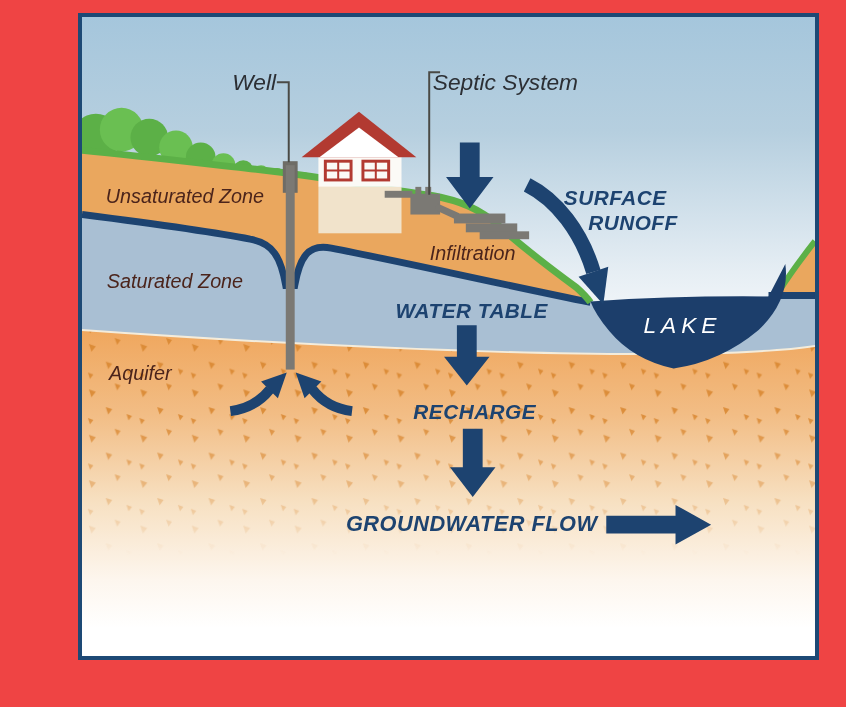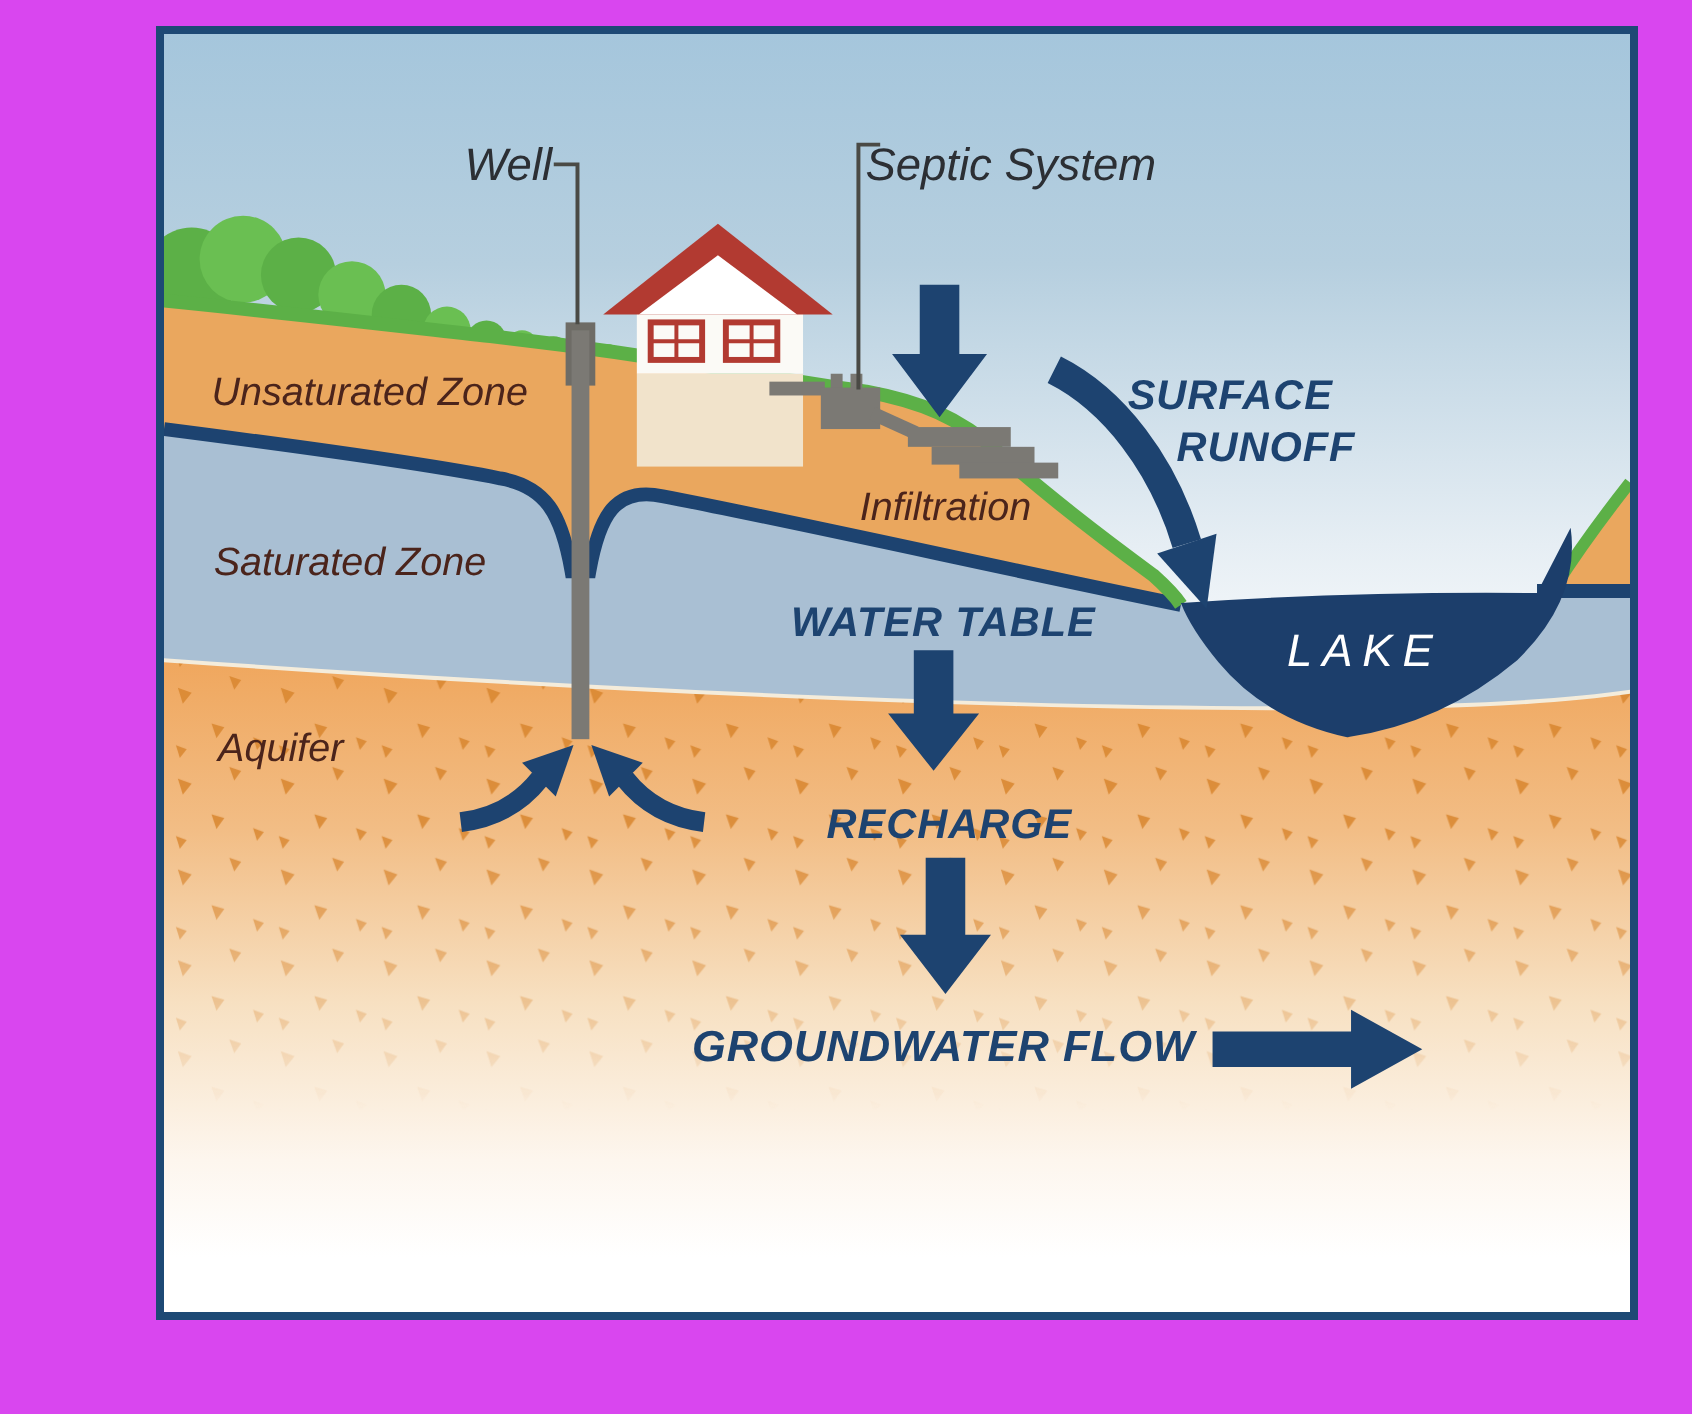--- a/index.html
+++ b/index.html
@@ -1,16 +1,16 @@
 <!DOCTYPE html>
 <html style="--c-frame: #1d4975; --c-navy: #1d4370; --c-lake: #1c3e6b; --c-sky: #a5c6dc; --c-grass: #5cb047; --c-grass_light: #6abf52; --c-soil: #eaa75e; --c-saturated: #a9bfd3; --c-aquifer_top: #efa255; --c-speckle: #d9862f; --c-label_dark: #2c2f34; --c-label_maroon: #4b241b; --c-house_wall: #fbfaf6; --c-house_roof: #b23a31; --c-foundation: #f1e3cb; --c-pipe_gray: #7b7974;"><head>
 <meta charset="utf-8">
 <style>
   html,body{margin:0;padding:0;background:#ffffff;}
-  .page{position:relative;width:846px;height:707px;background:#d946ef;overflow:hidden;
+  .page{position:relative;width:846px;height:707px;background:#ef4444;overflow:hidden;
         font-family:"Liberation Sans",sans-serif;}
   .frame{position:absolute;left:78px;top:13px;width:741px;height:647px;
          box-sizing:border-box;border:4px solid var(--c-frame,#1d4975);background:#fff;}
   .frame svg{position:absolute;left:0;top:0;width:100%;height:100%;display:block;}
 
   
   .f-navy{fill:var(--c-navy,#1d4370);} .f-lake{fill:var(--c-lake,#1c3e6b);}
   .f-soil{fill:var(--c-soil,#eaa75e);} .f-sat{fill:var(--c-saturated,#a9bfd3);}
   .f-grass{fill:var(--c-grass,#5cb047);} .f-grass2{fill:var(--c-grass_light,#6abf52);}
   .f-wall{fill:var(--c-house_wall,#fbfaf6);} .f-roof{fill:var(--c-house_roof,#b23a31);}

